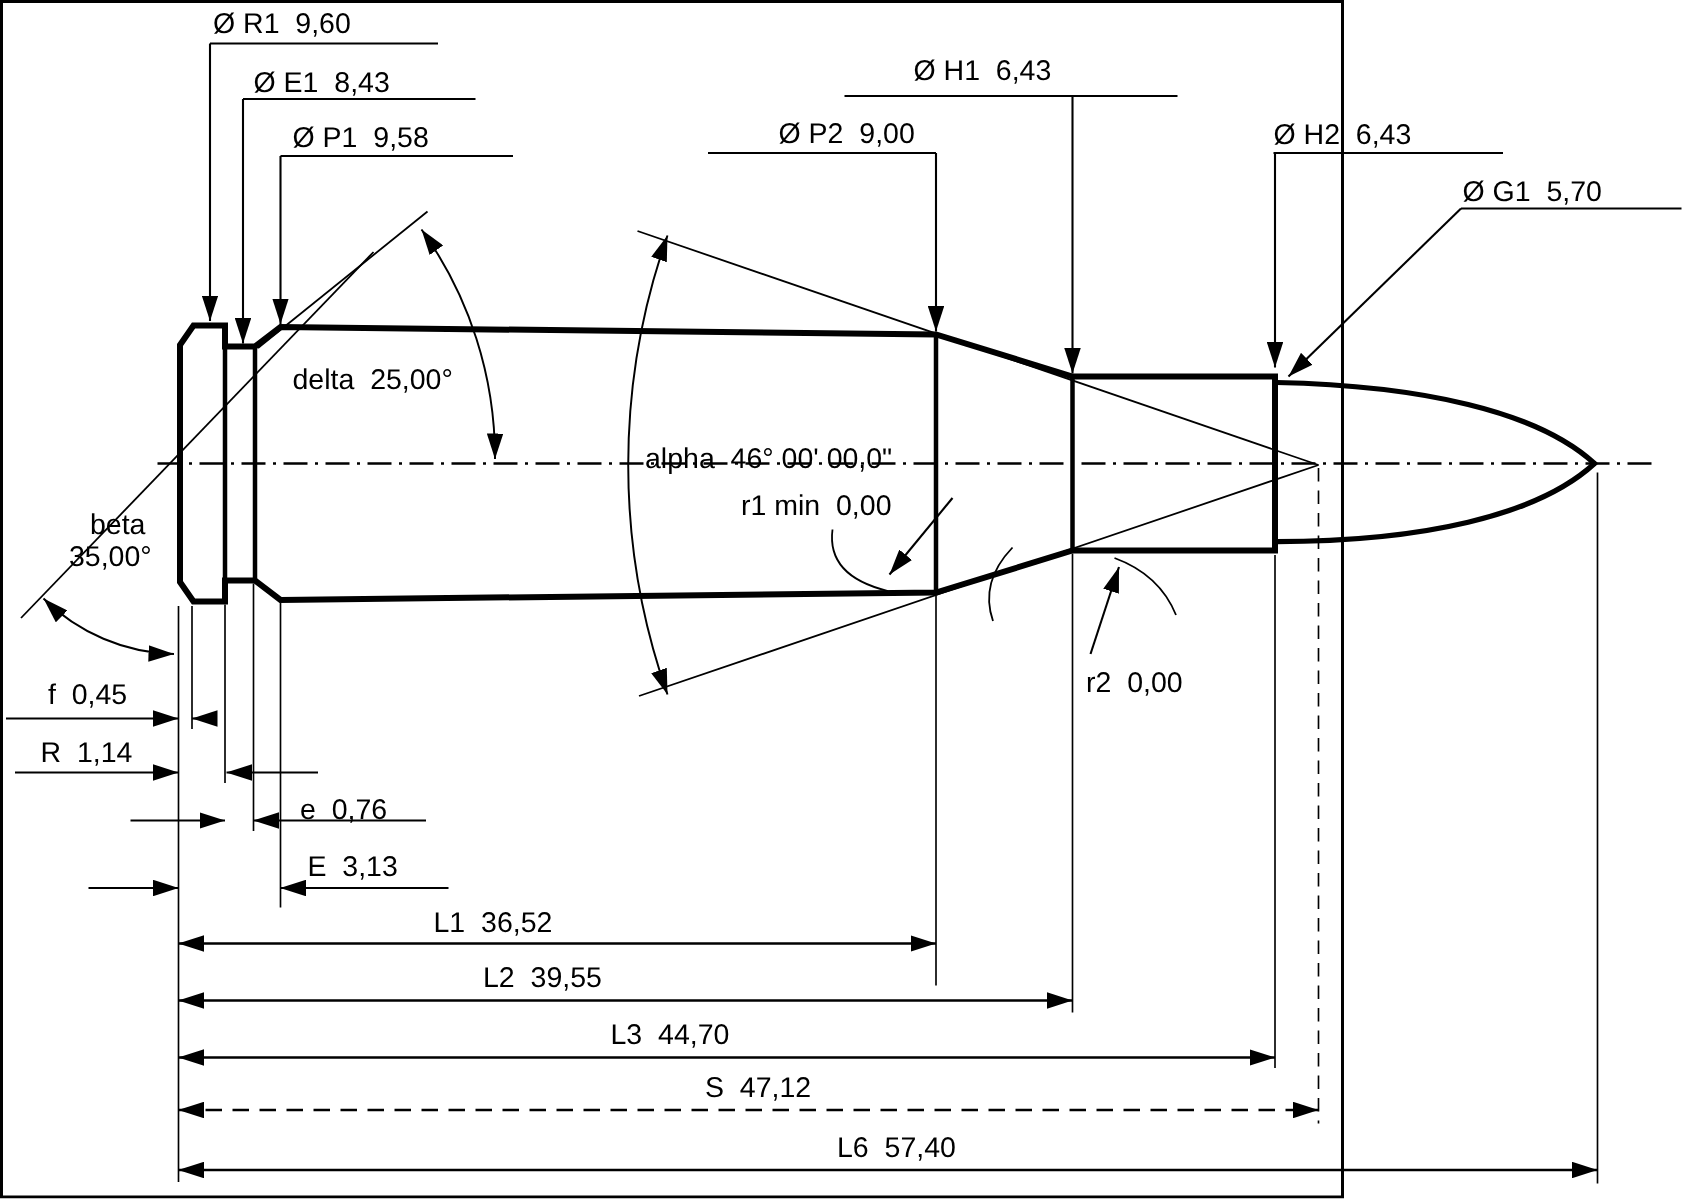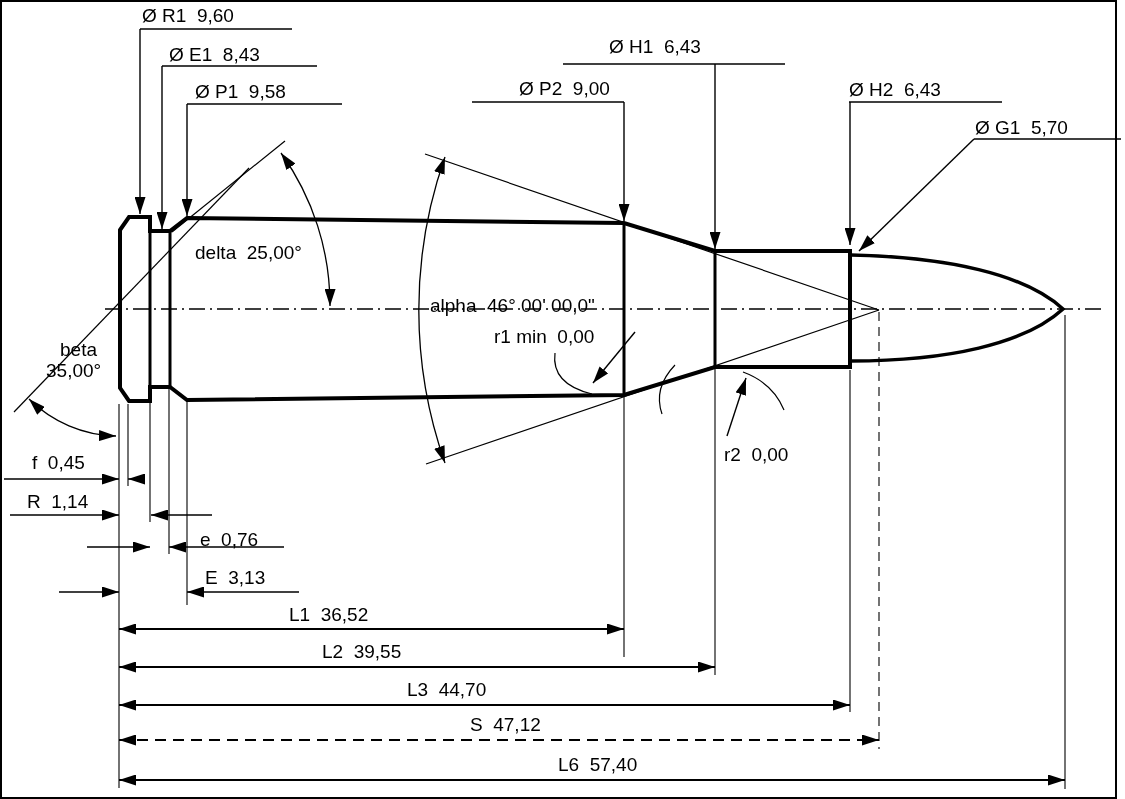--- a/index.html
+++ b/index.html
@@ -1,18 +1,18 @@
 <!DOCTYPE html>
 <html><head>
 <meta charset="utf-8">
 <style>
   html,body{margin:0;padding:0;background:#fff;}
   #canvas{
     position:relative;
-    width:1117px;height:799px;
+    width:896px;height:799px;
     box-sizing:border-box;
     border:2px solid #000;
     background:#fff;
     font-family:"Liberation Sans", sans-serif;
   }
   svg{display:block;}
   text{
     font-family:"Liberation Sans", sans-serif;
     font-size:19px;
     fill:#000;

